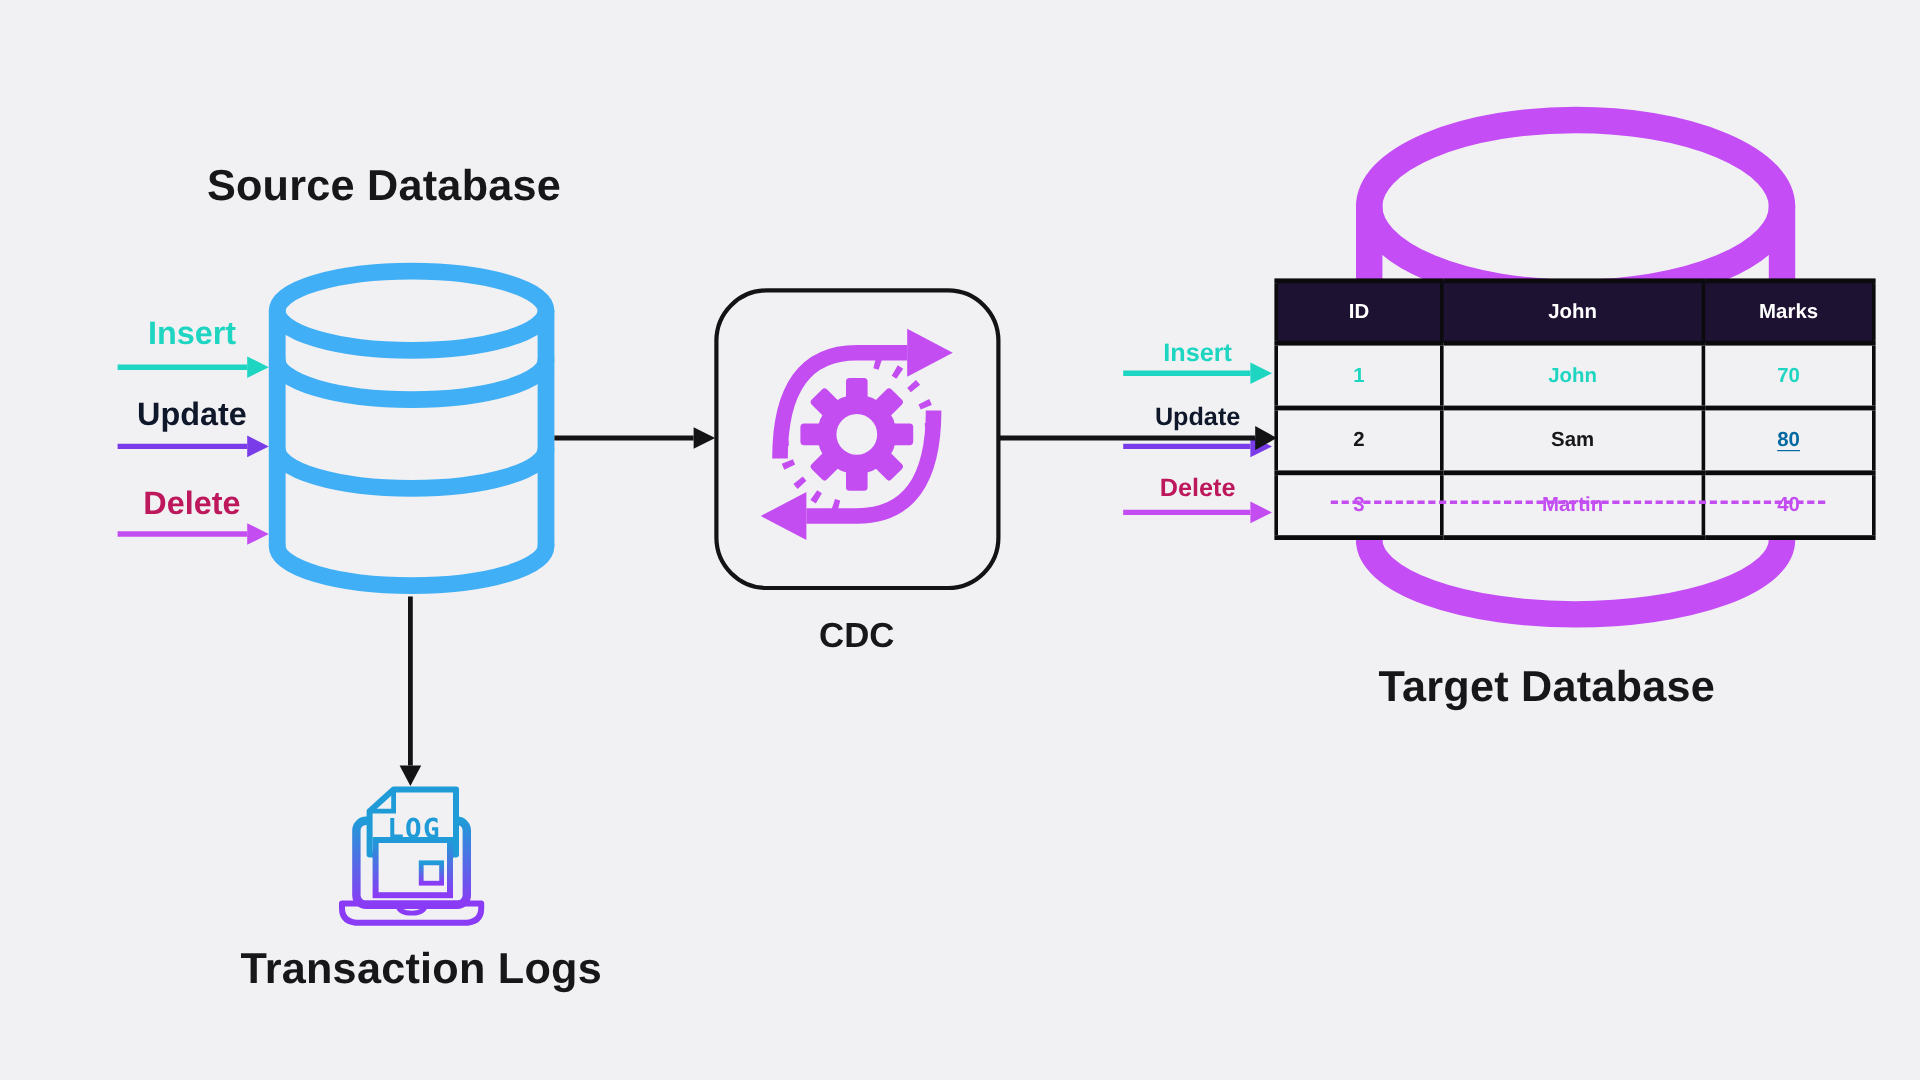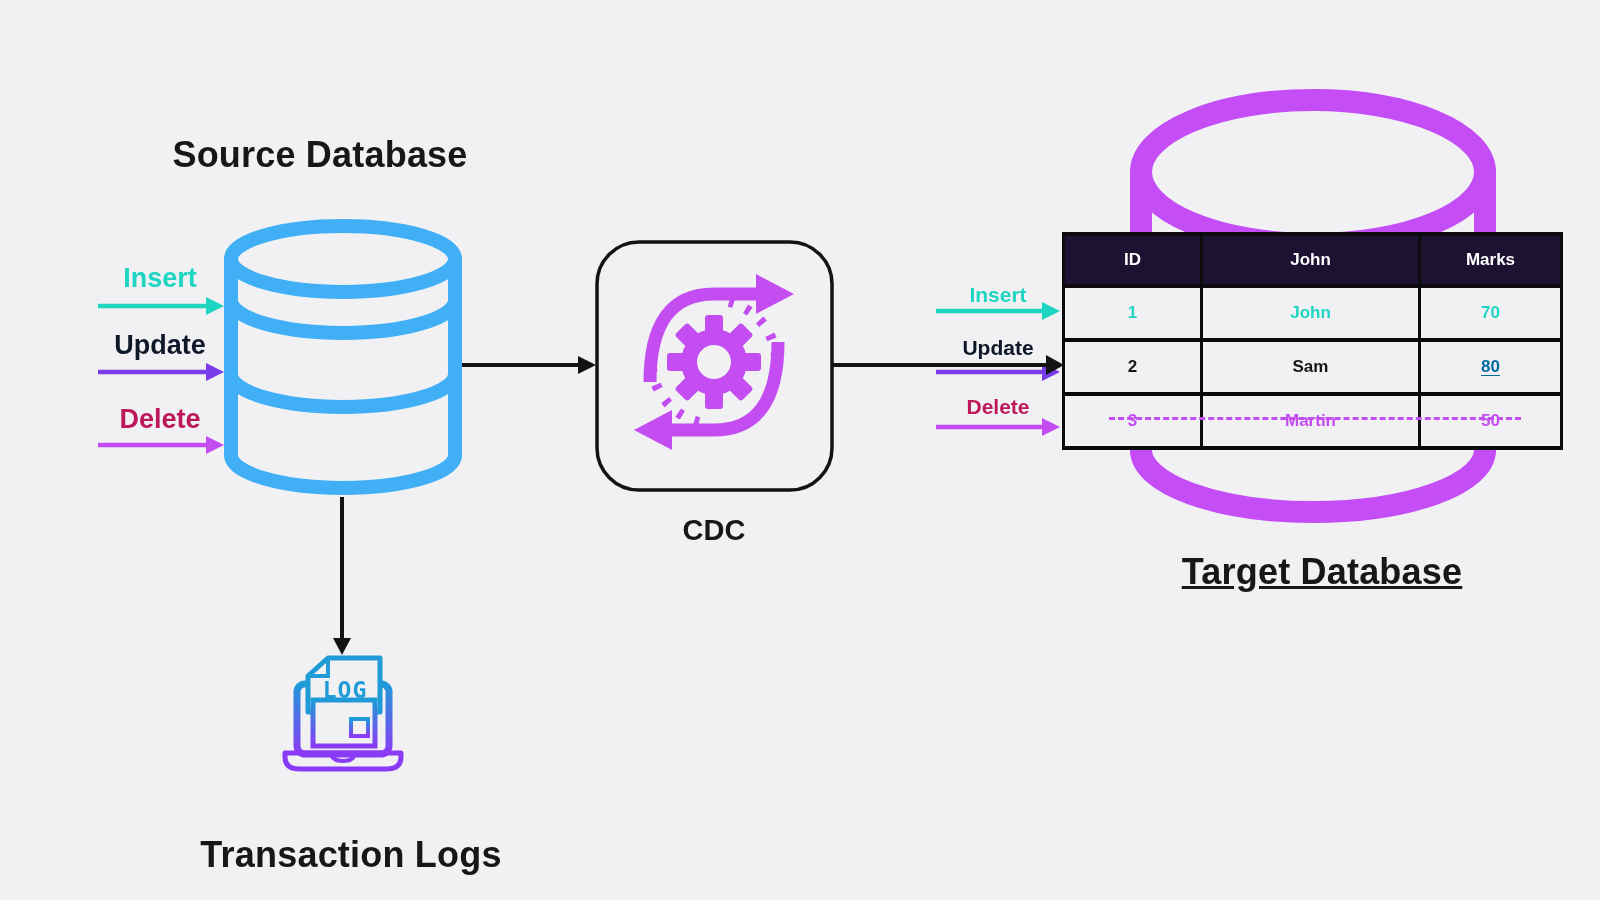--- a/index.html
+++ b/index.html
@@ -147,22 +147,22 @@
       </g>
       <g>
         <path d="M285 753 H401 V757 Q401 769 386 769 H300 Q285 769 285 757 Z" fill="none" stroke="#8A3BF5" stroke-width="5" stroke-linejoin="round"></path>
         <path d="M331 753 Q332 761 343 761 Q354 761 355 753" fill="none" stroke="#8A3BF5" stroke-width="4"></path>
       </g>
     </g>
   </svg>
 
   <div class="abs big-title" style="left:120px;top:134px;width:400px;">Source Database</div>
   <div class="abs cdc-title" style="left:614px;top:514px;width:200px;">CDC</div>
-  <div class="abs big-title" style="left:151px;top:786px;width:400px;margin-top:48px;">Transaction Logs</div>
-  <div class="abs big-title" style="left:1122px;top:551px;width:400px;text-decoration:underline;">Target Database</div>
+  <div class="abs big-title" style="left:151px;top:786px;width:400px;">Transaction Logs</div>
+  <div class="abs big-title" style="left:1089px;top:551px;width:400px;">Target Database</div>
 
   <div class="abs op-label op-insert" style="left:97px;top:263px;width:126px;">Insert</div>
   <div class="abs op-label op-update" style="left:97px;top:330px;width:126px;">Update</div>
   <div class="abs op-label op-delete" style="left:97px;top:404px;width:126px;">Delete</div>
 
   <div class="abs op-label-sm op-insert" style="left:935px;top:283px;width:126px;">Insert</div>
   <div class="abs op-label-sm op-update" style="left:935px;top:336px;width:126px;">Update</div>
   <div class="abs op-label-sm op-delete" style="left:935px;top:395px;width:126px;">Delete</div>
 
   <div class="abs" id="table-wrap">
@@ -186,20 +186,20 @@
           <td>70</td>
         </tr>
         <tr>
           <td>2</td>
           <td>Sam</td>
           <td class="updated">80</td>
         </tr>
         <tr class="deleted">
           <td>3</td>
           <td>Martin</td>
-          <td>50</td>
+          <td>40</td>
         </tr>
       </tbody>
     </table>
     <div id="deleted-strike"></div>
   </div>
 
 </div>
 
 </body></html>

